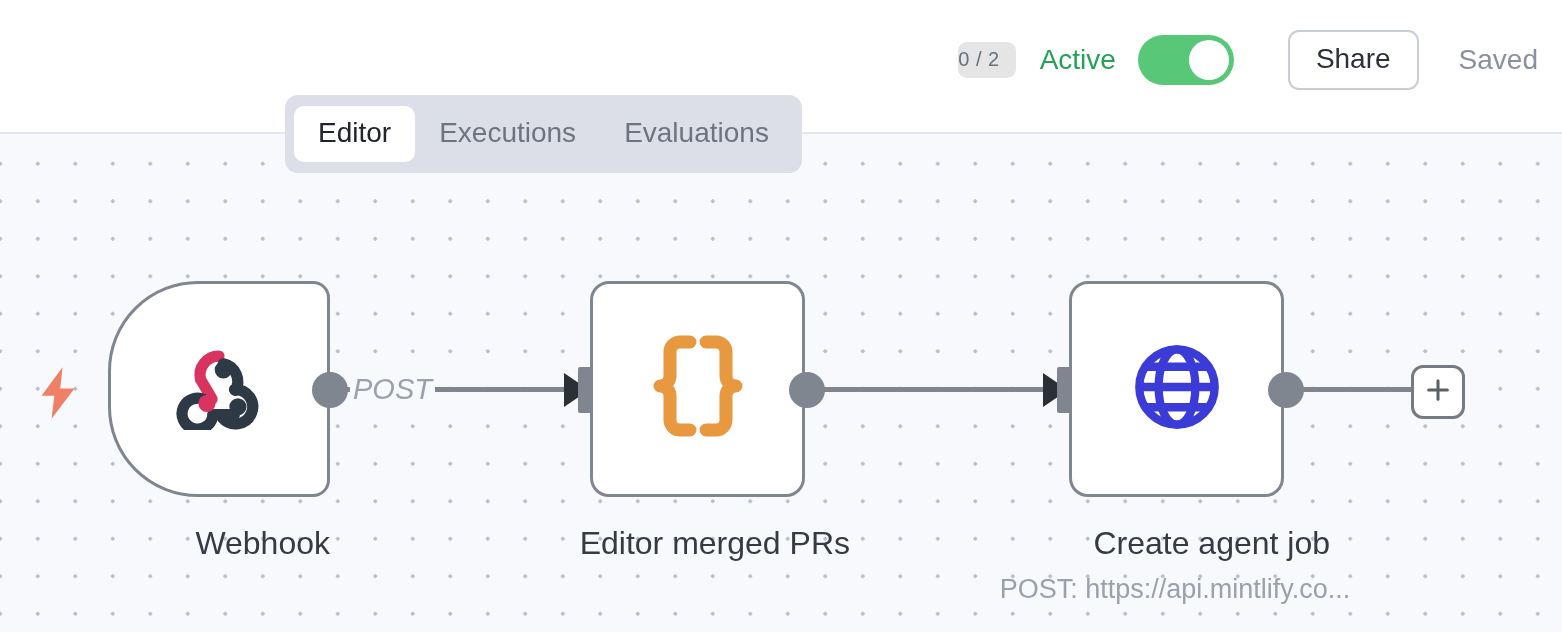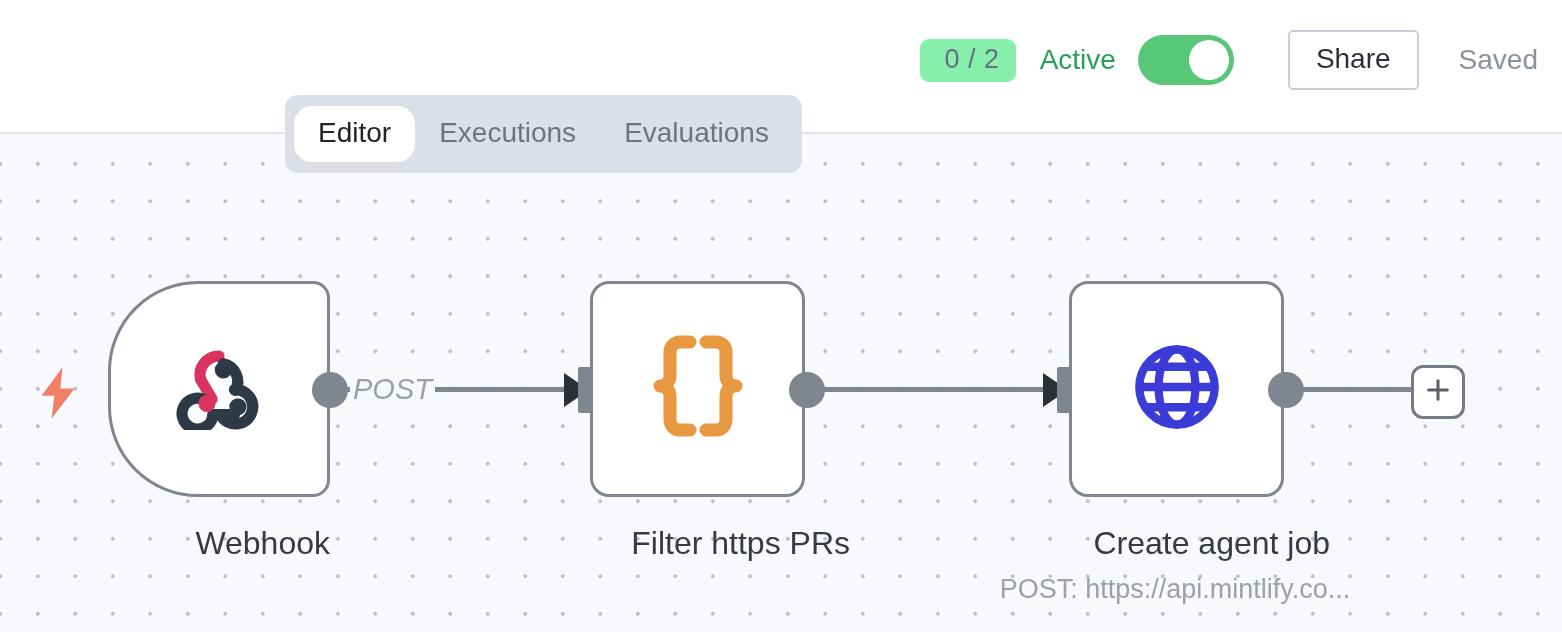--- a/index.html
+++ b/index.html
@@ -36,25 +36,25 @@
   .header-right {
     position: absolute;
     right: 24px;
     top: 30px;
     display: flex;
     align-items: center;
     gap: 0px;
   }
 
   .run-counter {
-    background: #86efac;
+    background: #e5e5e5;
     color: #64717f;
-    font-size: 27px;
+    font-size: 20px;
     border-radius: 9px;
-    padding: 7px 16px 9px 25px;
+    padding: 7px 16px 9px 0;
     letter-spacing: 0.5px;
     line-height: 1;
   }
 
   .active-label {
     color: #26a158;
     font-size: 28px;
     margin-left: 24px;
     line-height: 1;
   }
@@ -74,21 +74,21 @@
     left: 51px;
     width: 40px;
     height: 40px;
     border-radius: 50%;
     background: #ffffff;
   }
 
   .share-btn {
     margin-left: 54px;
     border: 2px solid #c9cdd6;
-    border-radius: 5px;
+    border-radius: 11px;
     background: #ffffff;
     color: #2c3038;
     font-size: 28px;
     font-family: "Liberation Sans", sans-serif;
     padding: 13px 26px 15px 26px;
     line-height: 1;
     cursor: pointer;
   }
 
   .saved-label {
@@ -109,21 +109,21 @@
     border-radius: 13px;
     display: flex;
     align-items: center;
     padding: 0 9px;
     z-index: 40;
   }
   .tab {
     font-size: 28px;
     color: #6d7480;
     padding: 13px 24px 15px 24px;
-    border-radius: 18px;
+    border-radius: 10px;
     line-height: 1;
     cursor: pointer;
     white-space: nowrap;
   }
   .tab.active {
     background: #ffffff;
     color: #21242b;
   }
 
   
@@ -313,21 +313,21 @@
       <div class="node-inner">
         <span>
           <svg width="92" height="104" viewBox="0 0 92 104" aria-hidden="true">
             <path d="M38 7 H28 a10 10 0 0 0 -10 10 v24 a10 10 0 0 1 -10 10 a10 10 0 0 1 10 10 v24 a10 10 0 0 0 10 10 h10" fill="none" stroke="#e8983f" stroke-width="13" stroke-linecap="round" stroke-linejoin="round"></path>
             <path d="M54 7 H64 a10 10 0 0 1 10 10 v24 a10 10 0 0 0 10 10 a10 10 0 0 0 -10 10 v24 a10 10 0 0 1 -10 10 h-10" fill="none" stroke="#e8983f" stroke-width="13" stroke-linecap="round" stroke-linejoin="round"></path>
           </svg>
         </span>
       </div>
     </div>
     <div class="port-circle" style="left:789px; top:238px;"></div>
-    <div class="node-label" style="left:545px; top:393px; width:305px;">Filter https PRs</div>
+    <div class="node-label" style="left:545px; top:393px; width:305px;">Editor merged PRs</div>
 
     <div class="conn-line" style="left:821px; top:253px; width:232px;"></div>
     <div class="arrow-head" style="left:1043px; top:239px;"></div>
 
     <div class="port-rect" style="left:1057px; top:233px;"></div>
     <div class="node standard" style="left:1069px; top:147px; width:215px; height:216px;">
       <div class="node-inner">
         <span>
           <svg width="92" height="92" viewBox="0 0 100 100" aria-hidden="true">
             <circle cx="50" cy="50" r="41" fill="none" stroke="#3b3bd8" stroke-width="9"></circle>

